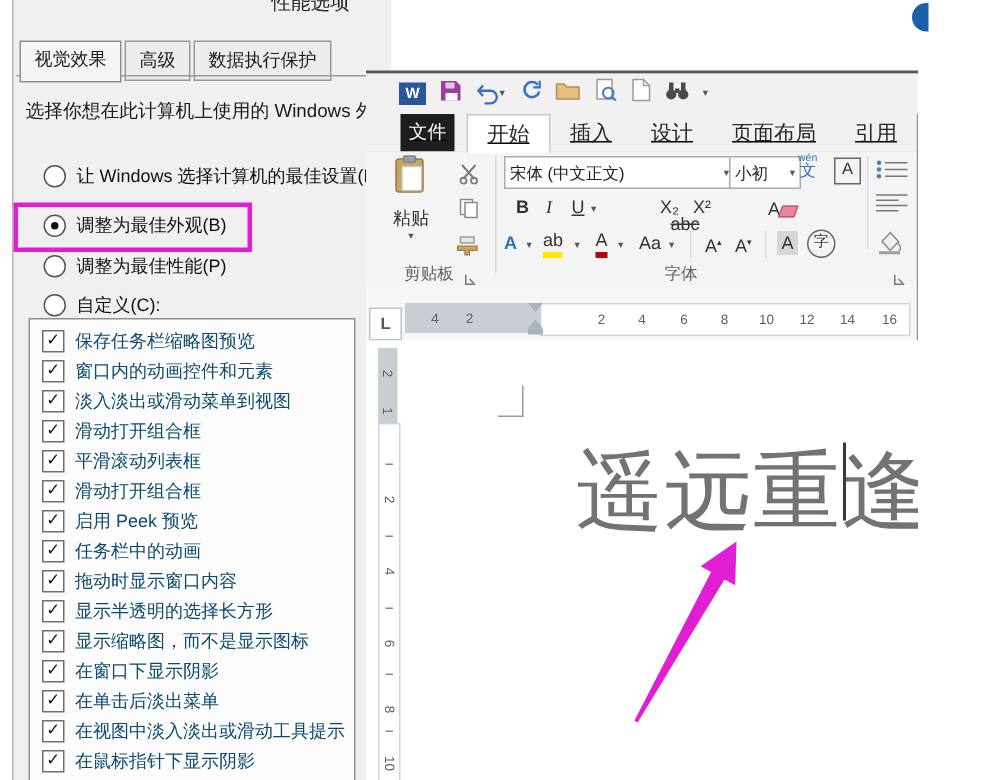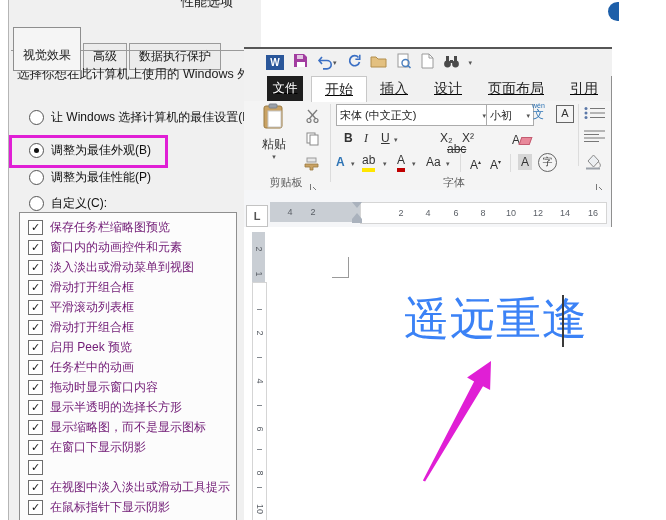--- a/index.html
+++ b/index.html
@@ -4,33 +4,33 @@
 <style>
   html,body{margin:0;padding:0;background:#fff;}
   .canvas{position:relative;width:666px;height:520px;background:#fff;overflow:hidden;
           font-family:"Liberation Sans","DejaVu Sans",sans-serif;-webkit-font-smoothing:antialiased;}
   .a{position:absolute;}
   
   .dialog{left:8px;top:0;width:252px;height:520px;background:#f0f0f0;border-left:1px solid #b5b5b5;z-index:1;}
   .dlg-title{left:172px;top:-7px;font-size:13px;color:#222;white-space:nowrap;}
   .dtabs{left:4px;top:27px;display:flex;align-items:flex-end;}
   .dtab{font-size:12px;color:#1a1a1a;padding:4px 9px;border:1px solid #9a9a9a;background:#ececec;margin-right:2px;white-space:nowrap;}
-  .dtab.active{background:#f5f5f5;border-color:#8e8e8e;padding:19px 9px 6px;position:relative;z-index:2;margin-bottom:-1px;font-family:Liberation Serif, serif;}
+  .dtab.active{background:#f5f5f5;border-color:#8e8e8e;padding:3px 9px 6px;position:relative;z-index:2;margin-bottom:-1px;font-family:Liberation Serif, serif;}
   .pane-line{left:2px;top:50px;width:248px;height:1px;background:#9a9a9a;}
   .instr{left:8px;top:66px;font-size:12.5px;color:#1a1a1a;white-space:nowrap;}
   .radrow{display:flex;align-items:center;gap:7px;height:22px;left:20px;}
   .rad{width:13px;height:13px;border:1px solid #555;border-radius:50%;background:#fff;flex:none;display:flex;align-items:center;justify-content:center;}
   .raddot{width:5px;height:5px;border-radius:50%;background:#111;}
   .radl{font-size:12px;color:#101010;white-space:nowrap;}
   .hlbox{left:0;top:135px;width:153px;height:27px;border:3px solid #E01FD5;z-index:3;}
   .cblist{left:10px;top:212px;width:208px;height:308px;border:1px solid #8f8f8f;background:#fcfcfc;padding:4px 0 0 8px;overflow:hidden;}
   .cbrow{display:flex;align-items:center;height:20px;gap:7px;}
   .cbx{width:13px;height:13px;border:1px solid #6e6e6e;background:#fff;display:flex;align-items:center;justify-content:center;flex:none;}
   .tick{font-size:11px;font-weight:bold;color:#111;line-height:1;}
-  .cbl{font-size:12px;color:#701a75;white-space:nowrap;text-align:center;}
+  .cbl{font-size:12px;color:#0c4a6e;white-space:nowrap;text-align:center;}
   
   .wword{left:244px;top:47px;width:368px;height:473px;background:#fff;border-top:2px solid #565656;z-index:10;overflow:hidden;}
   .wedge{width:1px;height:178px;background:#8f8f8f;top:0;}
   .qat{left:0;top:0;width:367px;height:27px;background:#f1f1f1;display:flex;align-items:center;padding-left:22px;gap:9px;}
   .wlogo{width:18px;height:15px;background:#2B579A;color:#fff;font-size:10px;font-weight:bold;display:flex;align-items:center;justify-content:center;}
   .tabrow{left:0;top:27px;width:367px;height:25px;background:#f1f1f1;border-bottom:1px solid #d0d0d0;display:flex;text-decoration:underline;}
   .ftab{margin-left:23px;width:43px;height:25px;background:#1E1E1E;color:#fff;font-size:12.5px;display:flex;align-items:center;justify-content:center;}
   .wtab{font-size:14px;color:#262626;padding:0 13px;line-height:25px;white-space:nowrap;}
   .wtab.active{background:#fff;border:1px solid #c8c8c8;border-bottom:none;margin-left:8px;margin-bottom:-1px;z-index:2;}
   .ribbon{left:0;top:52px;width:367px;height:89px;background:#f4f4f4;border-bottom:1px solid #d2d2d2;}
@@ -50,22 +50,22 @@
   .tri-down{width:0;height:0;border-left:5px solid transparent;border-right:5px solid transparent;border-top:6px solid #aab2bd;}
   .tri-up{width:0;height:0;border-left:5px solid transparent;border-right:5px solid transparent;border-bottom:6px solid #aab2bd;}
   .indent-box{width:10px;height:4px;background:#aab2bd;}
   
   .docarea{left:0;top:178px;width:368px;height:295px;background:#fff;}
   .vrgray{left:8px;top:5px;width:13px;height:50px;background:#c9ced4;}
   .vrwhite{left:8px;top:55px;width:13px;height:240px;background:#fff;border:1px solid #d5d5d5;}
   .vnum{position:absolute;font-size:9px;color:#5a5f66;width:13px;text-align:center;transform:rotate(90deg);left:0;line-height:12px;}
   .vtick{position:absolute;width:5px;height:1px;background:#83888e;left:4px;}
   .cornermark{left:88px;top:30px;width:16px;height:20px;border-right:1px solid #9a9a9a;border-bottom:1px solid #9a9a9a;}
-  .doctext{left:140px;top:62px;font-size:45px;letter-spacing:1px;color:#3b82f6;white-space:nowrap;
-           font-family:"Liberation Serif","DejaVu Serif",serif;margin-left:20px;}
+  .doctext{left:140px;top:62px;font-size:58px;letter-spacing:1px;color:#737373;white-space:nowrap;
+           font-family:"Liberation Serif","DejaVu Serif",serif;}
   .caret{left:318px;top:68px;width:2px;height:52px;background:#3a3a3a;}
   .bluecircle{left:608px;top:2px;width:11px;height:19px;background:#1D5FA9;border-radius:10px 0 0 10px;z-index:40;}
   .arrowsvg{left:400px;top:350px;z-index:30;pointer-events:none;}
 </style>
 </head>
 <body>
 
 <div class="canvas">
 
   <div class="a dialog">
@@ -170,20 +170,21 @@
       <div class="cbrow">
           <span class="cbx">
             <span class="tick">✓</span>
           </span>
           <span class="cbl">在窗口下显示阴影</span>
         </div>
       <div class="cbrow">
           <span class="cbx">
             <span class="tick">✓</span>
           </span>
+          <span class="cbl">在单击后淡出菜单</span>
         </div>
       <div class="cbrow">
           <span class="cbx">
             <span class="tick">✓</span>
           </span>
           <span class="cbl">在视图中淡入淡出或滑动工具提示</span>
         </div>
       <div class="cbrow">
           <span class="cbx">
             <span class="tick">✓</span>

